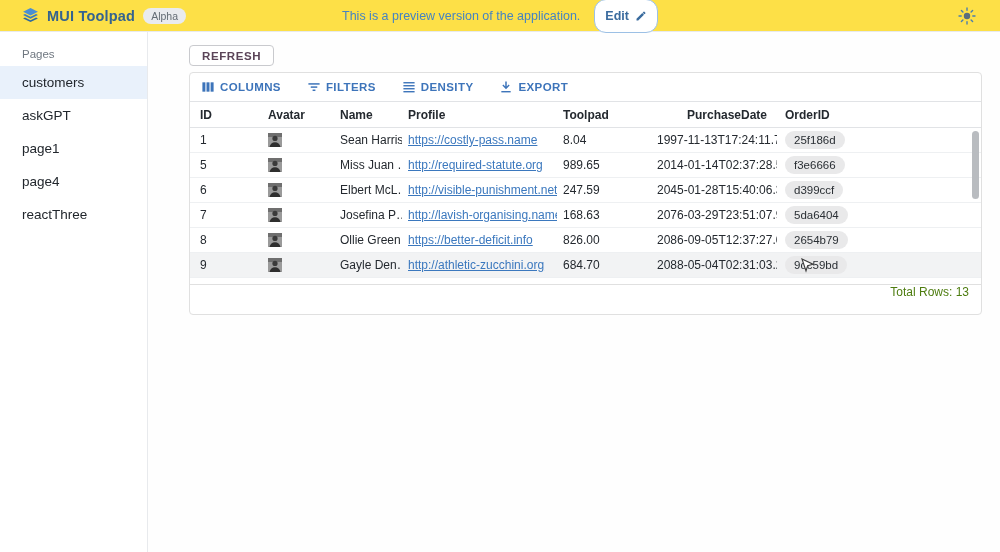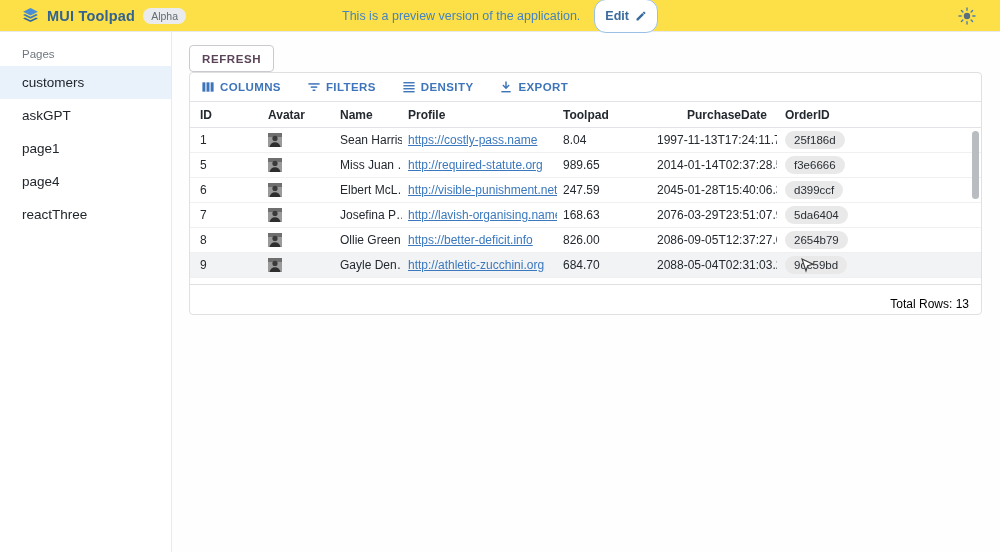--- a/index.html
+++ b/index.html
@@ -18,29 +18,29 @@
                    display:flex; align-items:center; justify-content:center; gap:14px; pointer-events:none; }
   .appbar-center > * { pointer-events:auto; }
   .preview-text { color:#4583c2; font-size:12.5px; }
   .edit-btn { display:inline-flex; align-items:center; gap:6px; height:34px; padding:0 10px;
               border:1px solid #9cc0e5; border-radius:12px; background:#fff; cursor:pointer;
               color:#3a6b9e; font-size:12.5px; font-weight:bold; font-family:inherit; }
   .theme-btn { position:absolute; right:24px; top:7px; width:18px; height:18px; background:none;
                border:none; cursor:pointer; padding:0; }
 
   
-  .sidebar { position:absolute; left:0; top:32px; width:172px; height:520px; background:#fff;
+  .sidebar { position:absolute; left:0; top:32px; width:148px; height:520px; background:#fff;
              border-right:1px solid #e8eaed; padding-top:10px; }
   .sidebar-label { height:24px; line-height:24px; padding-left:22px; font-size:11.5px; color:#6f7780; }
   .nav-item { height:33px; line-height:33px; padding-left:22px; font-size:13.5px; color:#21262c;
               cursor:pointer; }
   .nav-item.selected { background:#e9f1fb; }
 
   
-  .refresh-btn { position:absolute; left:189px; top:45px; height:27px; padding:0 12px;
+  .refresh-btn { position:absolute; left:189px; top:45px; height:21px; padding:0 12px;
                  background:#fff; border:1px solid #c9cace; border-radius:4px; cursor:pointer;
                  color:#5b4458; font-size:11.5px; font-weight:bold; letter-spacing:.6px; font-family:inherit; }
 
   .grid-panel { position:absolute; left:189px; top:72px; width:793px; height:243px;
                 background:#fff; border:1px solid #e0e0e0; border-radius:4px; }
 
   .grid-toolbar { height:28px; display:flex; align-items:center; gap:18px; padding-left:7px; }
   .tb-btn { display:inline-flex; align-items:center; gap:5px; background:none; border:none; cursor:pointer;
             color:#3d74ba; font-size:11.5px; font-weight:bold; letter-spacing:.4px; padding:3px 4px;
             font-family:inherit; }
@@ -58,22 +58,22 @@
   .col-name    { width:68px;  padding-left:6px; }
   .col-profile { width:155px; padding-left:6px; }
   .col-amount  { width:100px; padding-left:6px; }
   .col-date    { width:120px; padding-right:10px; text-align:right; }
   .col-order   { flex:1; padding-left:8px; }
 
   .profile-link { color:#3b78be; text-decoration:underline; cursor:pointer; }
   .order-chip { display:inline-block; background:#e9e9ea; color:#2a2f34; font-size:11.5px;
                 line-height:18px; padding:0 9px; border-radius:9px; cursor:pointer; }
 
-  .grid-footer { height:38px; border-top:1px solid #e0e0e0; display:flex; align-items:center;
-                 justify-content:flex-end; padding-right:12px; font-size:12px; color:#000000; }
+  .grid-footer { height:38px; border-top:1px solid #e0e0e0; display:flex; 
+                 justify-content:flex-end; padding-right:12px; font-size:12px; color:#4d7c0f; }
 
   .v-scrollbar { position:absolute; right:2px; top:58px; width:7px; height:68px;
                  background:#b9bcc0; border-radius:4px; cursor:default; }
 
   .avatar-img { width:14px; height:14px; display:block; }
   .cursor-pointer { position:absolute; left:801px; top:258px; pointer-events:none; }
 </style>
 </head>
 <body>
 

